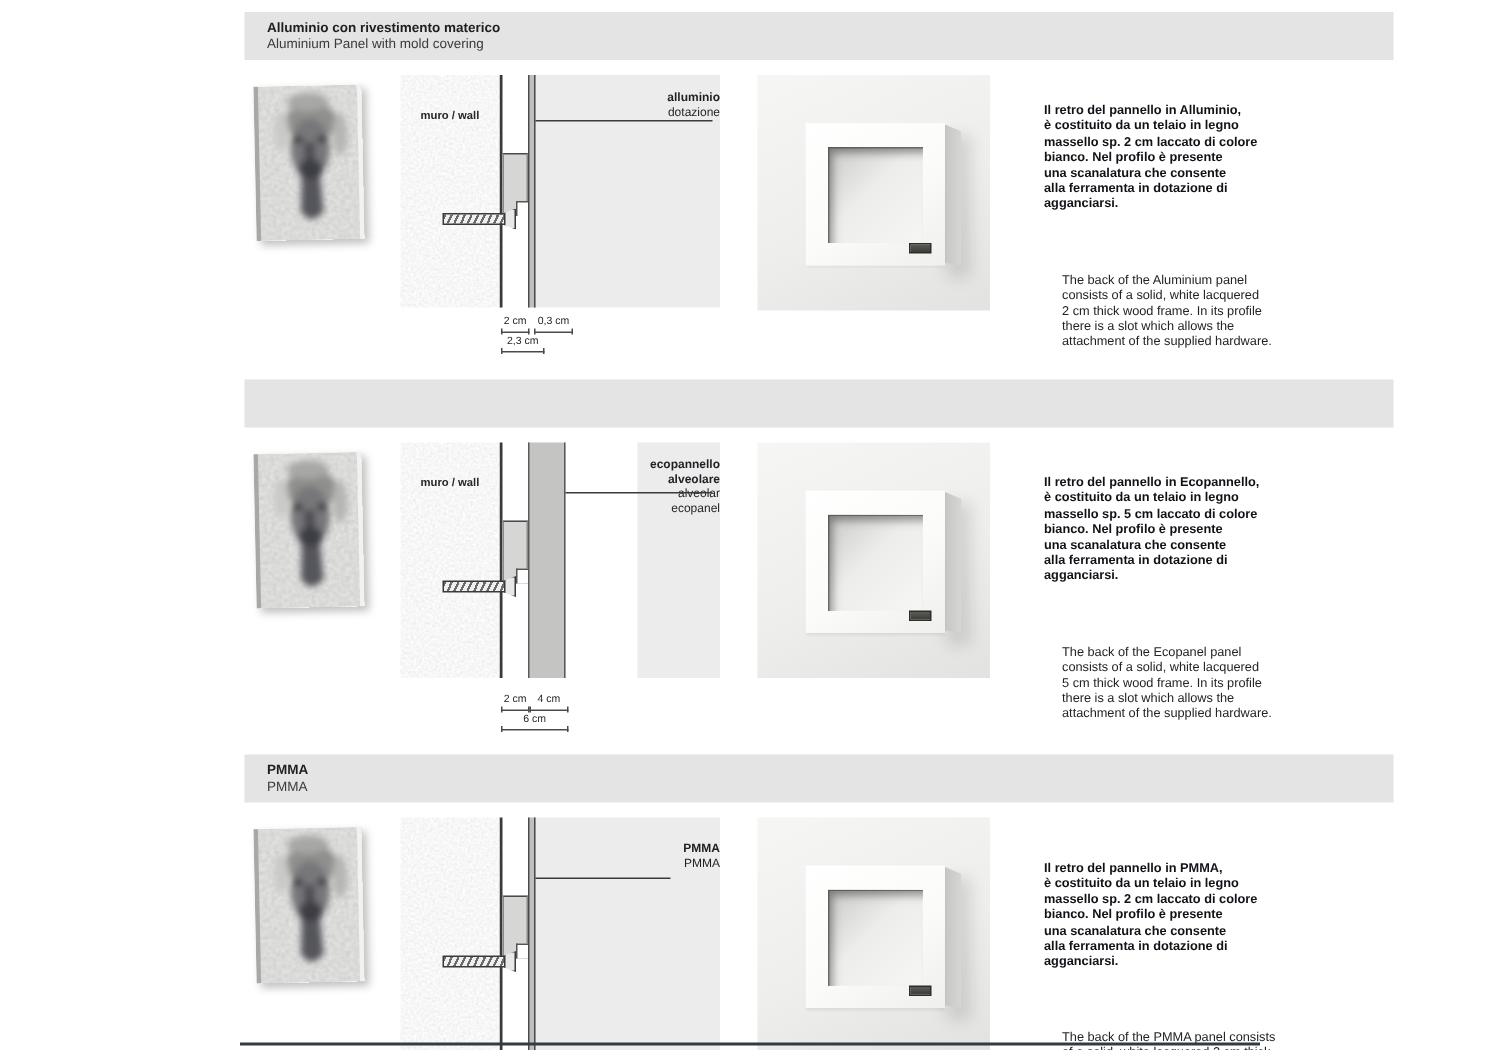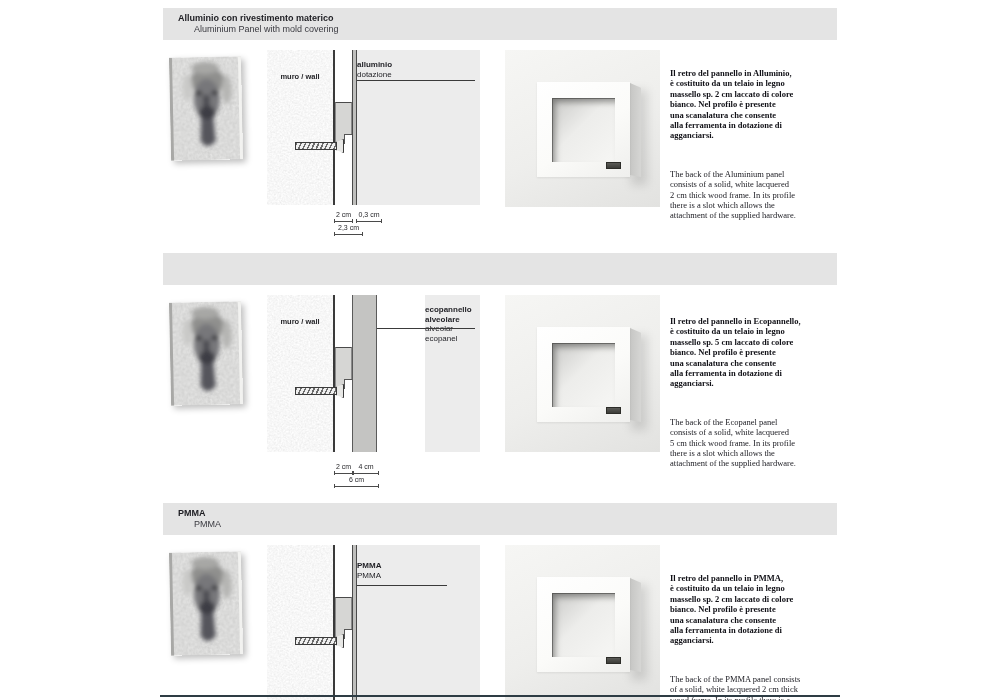--- a/index.html
+++ b/index.html
@@ -2,41 +2,41 @@
 <html><head>
 <meta charset="utf-8">
 <style>
   html,body{margin:0;padding:0;background:#fff;}
   .page{position:relative;width:1000px;height:700px;background:#fff;overflow:hidden;
         font-family:"Liberation Sans",sans-serif;color:#1c1c20;}
 
   .section{position:absolute;left:0;width:1000px;height:250px;}
   .s1{top:8px}.s2{top:253px}.s3{top:503px}
 
-  .sec-header{position:absolute;left:163px;top:0;width:674px;height:32px;background:#e4e4e4;
+  .sec-header{position:absolute;left:163px;top:0;width:766px;height:32px;background:#e4e4e4;
               box-sizing:border-box;padding:5px 0 0 15px;}
   .h-it{font-size:9px;font-weight:bold;line-height:11px;color:#1d1d22;}
-  .h-en{font-size:9px;line-height:11px;color:#3a3a40;margin-left:16px;}
+  .h-en{font-size:9px;line-height:11px;color:#3a3a40;}
 
   .artwork{position:absolute;left:170px;top:49px;width:72px;height:103px;
            transform:rotate(-1.2deg);box-shadow:3px 3px 6px rgba(0,0,0,.25);}
   .art-svg{display:block;width:100%;height:100%;}
 
   .diagram{position:absolute;left:267px;top:42px;width:213px;}
   .drawing{position:relative;width:213px;height:155px;}
   .s2 .drawing{height:157px;}
   .s3 .drawing{height:160px;}
   .wall{position:absolute;left:0;top:0;width:66px;height:100%;border-right:2px solid #3a3a3a;}
   .tex{position:absolute;left:0;top:0;width:100%;height:100%;}
   .wall-label{position:absolute;top:10px;left:0;width:100%;text-align:center;
               font-size:7.5px;font-weight:bold;color:#26262a;margin-top:12px;}
   .rightbg{position:absolute;top:0;bottom:0;right:0;background:#ececec;}
   .d-thin .rightbg{left:90px;}
   .d-thick .rightbg{left:110px;margin-left:48px;}
-  .diag-label{position:absolute;top:10px;left:0;width:100%;text-align:left;color:#1f1f24;}
+  .diag-label{position:absolute;top:10px;left:0;width:100%;text-align:right;color:#1f1f24;}
   .s3 .diag-label{top:16px;}
   .dl-it{font-size:8px;font-weight:bold;line-height:9.5px;}
   .dl-en{font-size:8px;line-height:9.5px;}
   .block{position:absolute;left:68px;top:52px;width:17px;height:42px;background:#d6d6d4;
          box-sizing:border-box;border:1px solid #8a8a8a;border-top-color:#4a4a4a;}
   .notch{position:absolute;left:77px;top:84px;width:8px;height:10px;background:#fff;
          border-left:1px solid #555;border-top:1px solid #555;box-sizing:border-box;}
   .screw{position:absolute;left:28px;top:89px;width:50px;height:14px;}
   .shaft{position:absolute;left:0;top:3px;width:42px;height:8px;box-sizing:border-box;
          background:repeating-linear-gradient(115deg,#6a6a6a 0 1.5px,#efefef 1.5px 4px);
@@ -75,25 +75,25 @@
             clip-path:polygon(0 0,100% 5%,100% 100%,0 98%);}
   .ph-frame{position:absolute;left:32px;top:32px;width:93px;height:95px;
             background:linear-gradient(145deg,#ffffff 0%,#fbfbf9 55%,#efefed 100%);
             box-shadow:0 1px 2px rgba(0,0,0,.08);}
   .ph-hole{position:absolute;left:15px;top:16px;width:63px;height:64px;
            background:linear-gradient(135deg,#c9c9c7 0%,#ededeb 45%,#f6f6f4 100%);
            box-shadow:inset 4px 5px 6px -1px rgba(50,50,48,.5),inset 1px 1px 0 rgba(40,40,38,.45);}
   .ph-plaque{position:absolute;right:9px;bottom:8px;width:15px;height:7px;box-sizing:border-box;
              background:linear-gradient(#5a5a56,#3c3c38);border:1px solid #2c2c28;}
 
-  .desc{position:absolute;left:670px;top:42px;width:170px;white-space:pre-line;font-family:Liberation Serif, serif;}
+  .desc{position:absolute;left:696px;top:42px;width:170px;white-space:pre-line;}
   .s2 .desc{top:45px;}
   .s3 .desc{top:52px;}
   .p-it{margin:0 0 10px;font-size:8.5px;line-height:10.4px;font-weight:bold;color:#111117;}
-  .p-en{margin:0;font-size:8.5px;line-height:10.4px;color:#222228;}
+  .p-en{margin:12px;font-size:8.5px;line-height:10.4px;color:#222228;}
 
   .bottom-edge{position:absolute;left:160px;top:695px;width:680px;height:2px;background:#2e3c44;}
 </style>
 </head>
 <body>
 
 <svg width="0" height="0" style="position:absolute" aria-hidden="true">
   <defs>
     <filter id="wallnoise" x="0%" y="0%" width="100%" height="100%">
       <feTurbulence type="fractalNoise" baseFrequency="0.55" numOctaves="3" seed="4"></feTurbulence>

